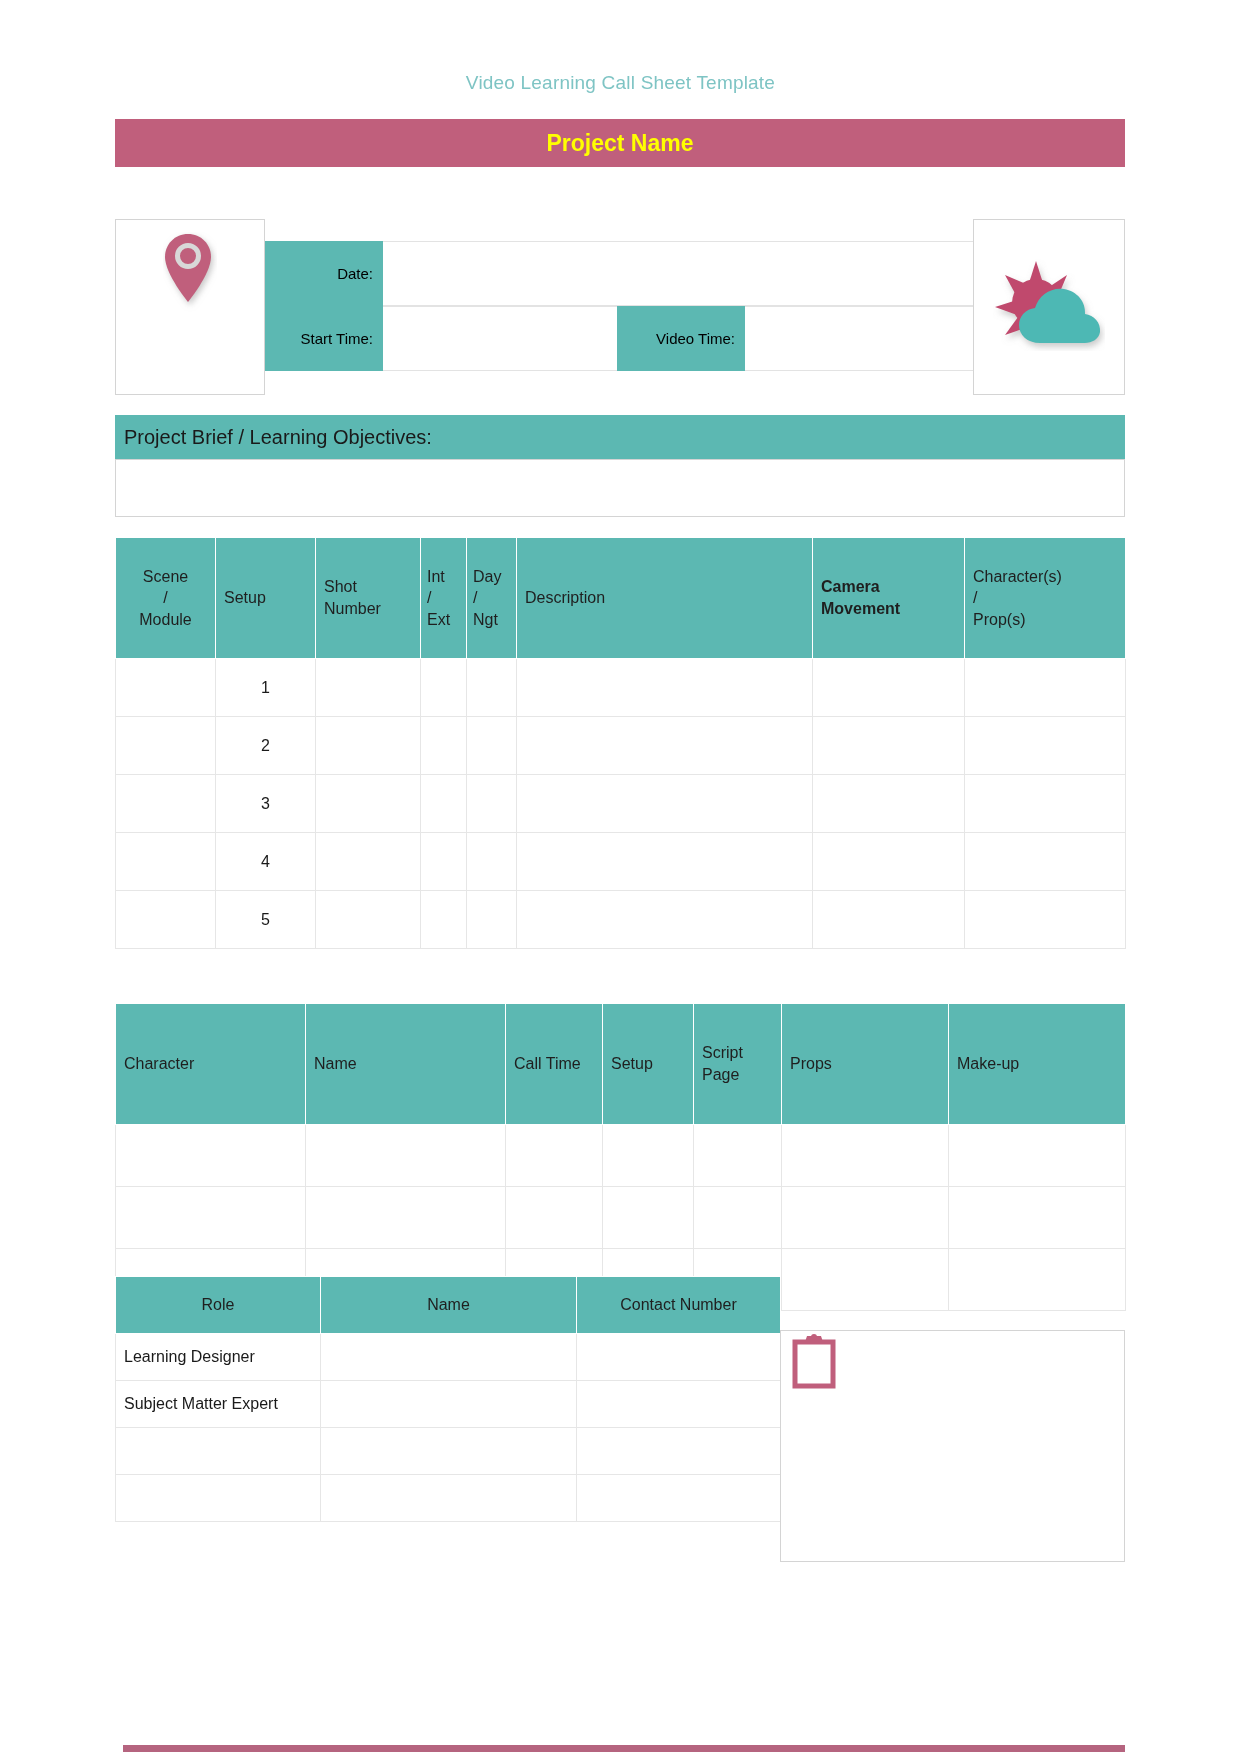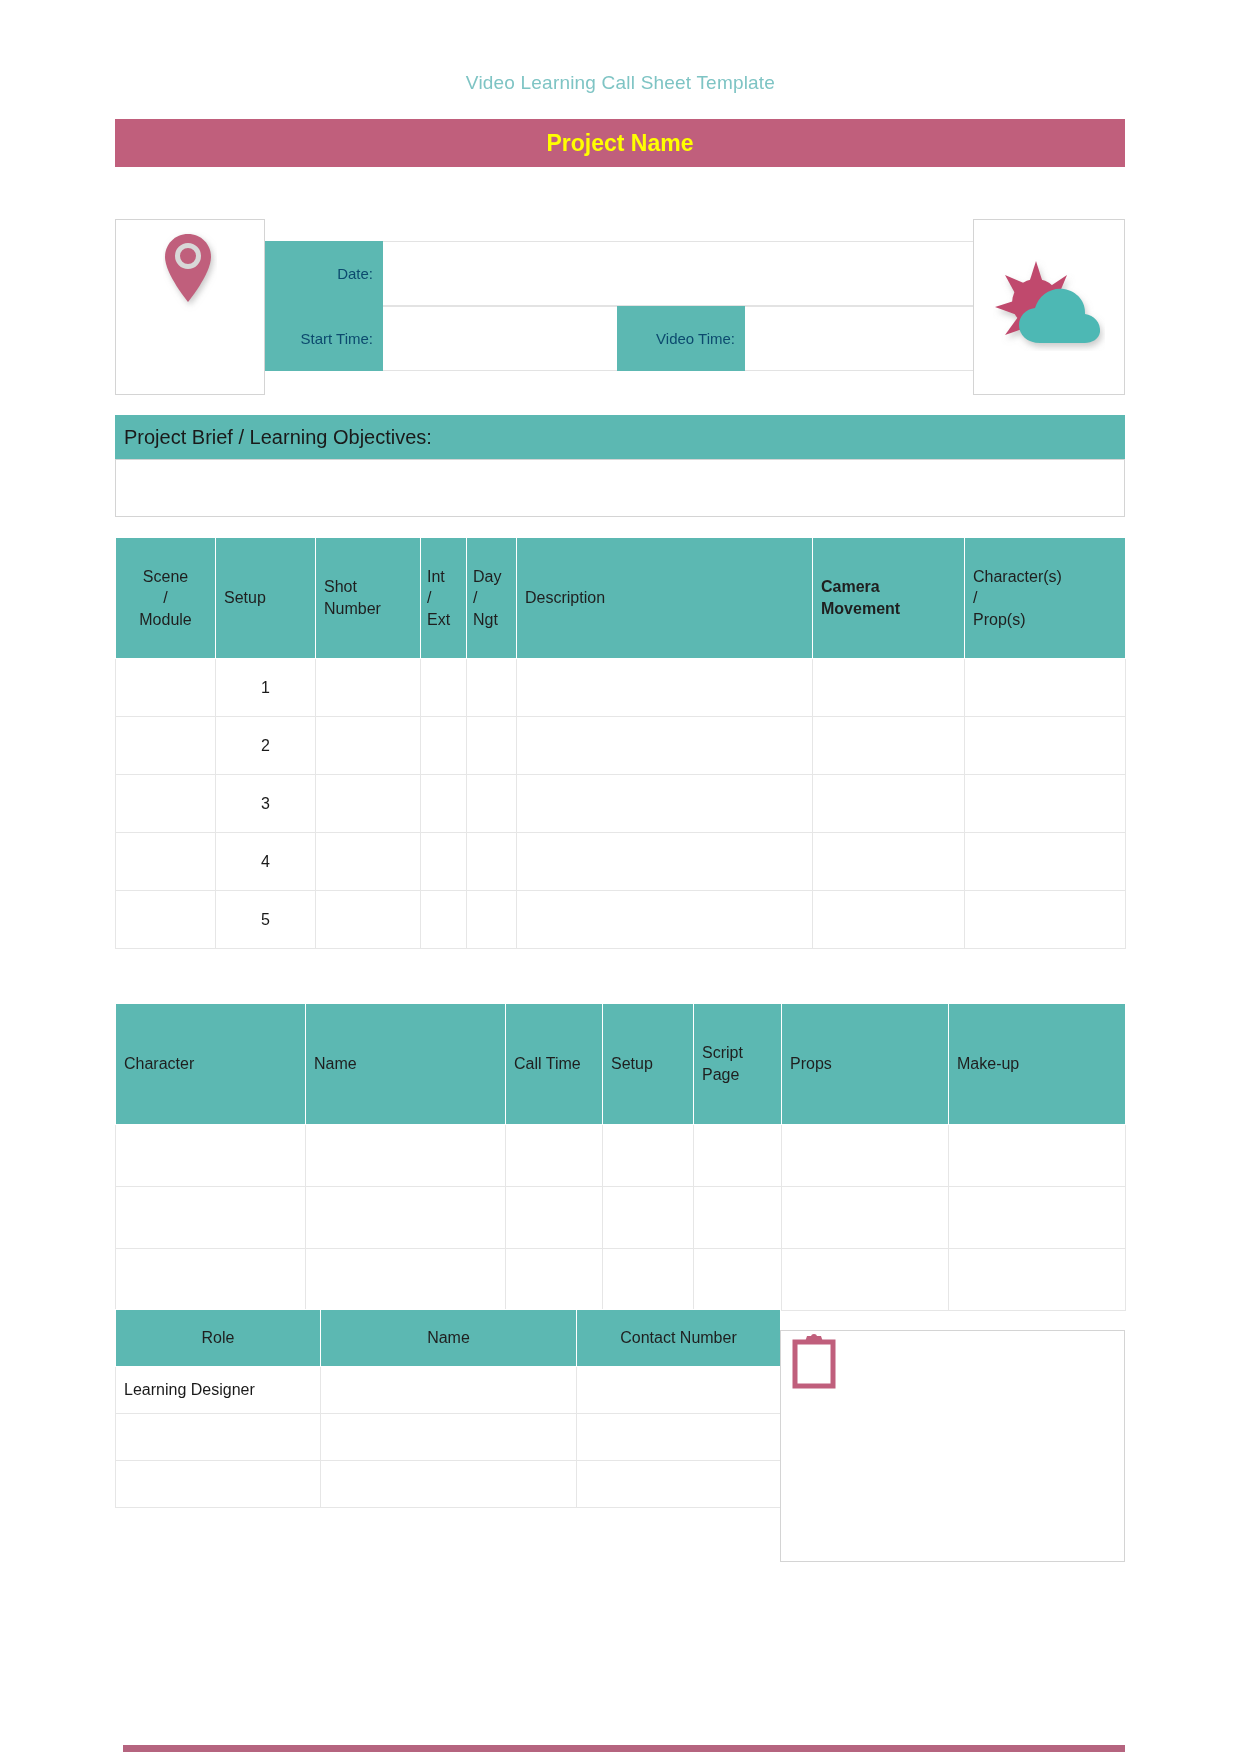--- a/index.html
+++ b/index.html
@@ -66,21 +66,21 @@
     padding-top: 12px;
   }
 
   .teal-label {
     background: #5cb8b2;
     display: flex;
     align-items: center;
     justify-content: flex-end;
     padding-right: 10px;
     font-size: 15px;
-    color: #0c4a6e;
+    color: #000000;
     box-sizing: border-box;
   }
   .blank-field {
     border-bottom: 1px solid #e3e3e3;
     border-top: 1px solid #e3e3e3;
     box-sizing: border-box;
     background: #fff;
   }
 
   .date-label   { left: 150px; top: 22px;  width: 118px; height: 65px; }
@@ -150,21 +150,21 @@
   #shot-table th.shot-narrow { padding: 6px 6px; }
   #shot-table td.setup-cell { text-align: center; }
   #shot-table th { height: 108px; }
 
   
   #cast-table { left: 115px; top: 1003px; width: 1010px; }
   #cast-table th { height: 108px; }
   #cast-table td { height: 62px; }
 
   
-  #contacts-table { left: 115px; top: 1309px; width: 665px; }
+  #contacts-table { left: 115px; top: 1276px; width: 665px; }
   #contacts-table th {
     text-align: center;
     height: 44px;
     font-size: 16px;
   }
   #contacts-table td { height: 47px; font-size: 16px; }
 
   .notes-box {
     position: absolute;
     left: 780px; top: 1330px;
@@ -406,20 +406,25 @@
         <th><span style="white-space: pre-line;">Contact Number</span></th>
       </tr>
     </thead>
     <tbody>
       <tr>
         <td>Learning Designer</td>
         <td></td>
         <td></td>
       </tr>
       <tr>
+        <td>Subject Matter Expert</td>
+        <td></td>
+        <td></td>
+      </tr>
+      <tr>
         <td></td>
         <td></td>
         <td></td>
       </tr>
       <tr>
         <td></td>
         <td></td>
         <td></td>
       </tr>
     </tbody>

